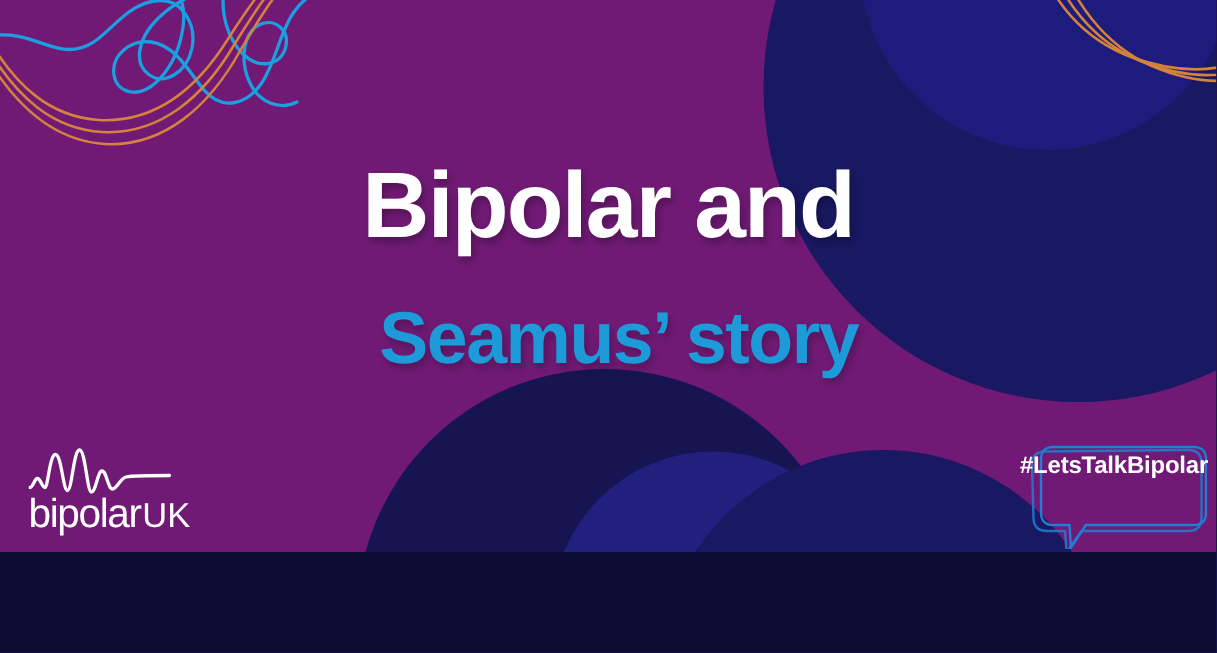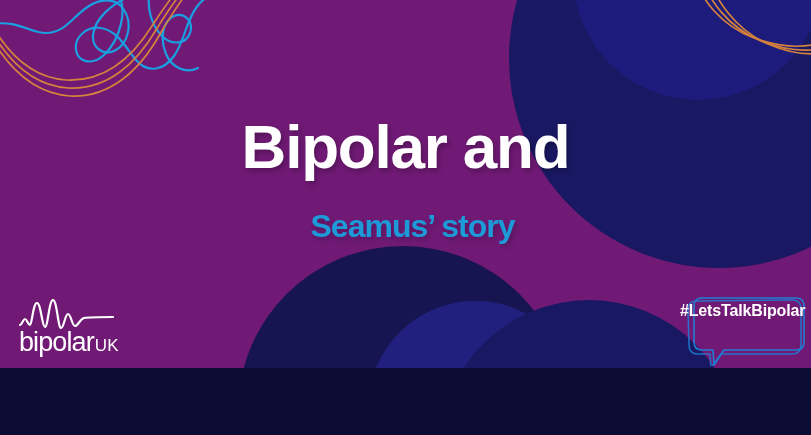--- a/index.html
+++ b/index.html
@@ -77,21 +77,21 @@
     letter-spacing: -1.2px;
     margin: 0;
     padding: 0 14px;
     text-shadow: 2px 3px 5px rgba(0,0,0,0.25);
     max-width: 790px;
     transform: translateY(-6px);
   }
   .title .line { display: block; }
   .subtitle {
     color: #1c9bd8;
-    font-size: 32px;
+    font-size: 49px;
     font-weight: 700;
     letter-spacing: -1px;
     margin: 24px 0 0 14px;
     text-shadow: 2px 3px 5px rgba(0,0,0,0.22);
     transform: translateY(-4px);
   }
 
   
   .logo {
     position: absolute;
@@ -103,21 +103,21 @@
   .logo-text {
     color: #ffffff;
     font-size: 27px;
     font-weight: 400;
     letter-spacing: -0.9px;
     line-height: 1;
     margin-top: -3px;
     white-space: nowrap;
   }
   .logo-text .uk {
-    font-size: 17px;
+    font-size: 23px;
     letter-spacing: 0.2px;
     margin-left: 1px;
   }
 
   
   .hashtag-wrap {
     position: absolute;
     right: 6px;
     bottom: 2px;
     width: 125px;

